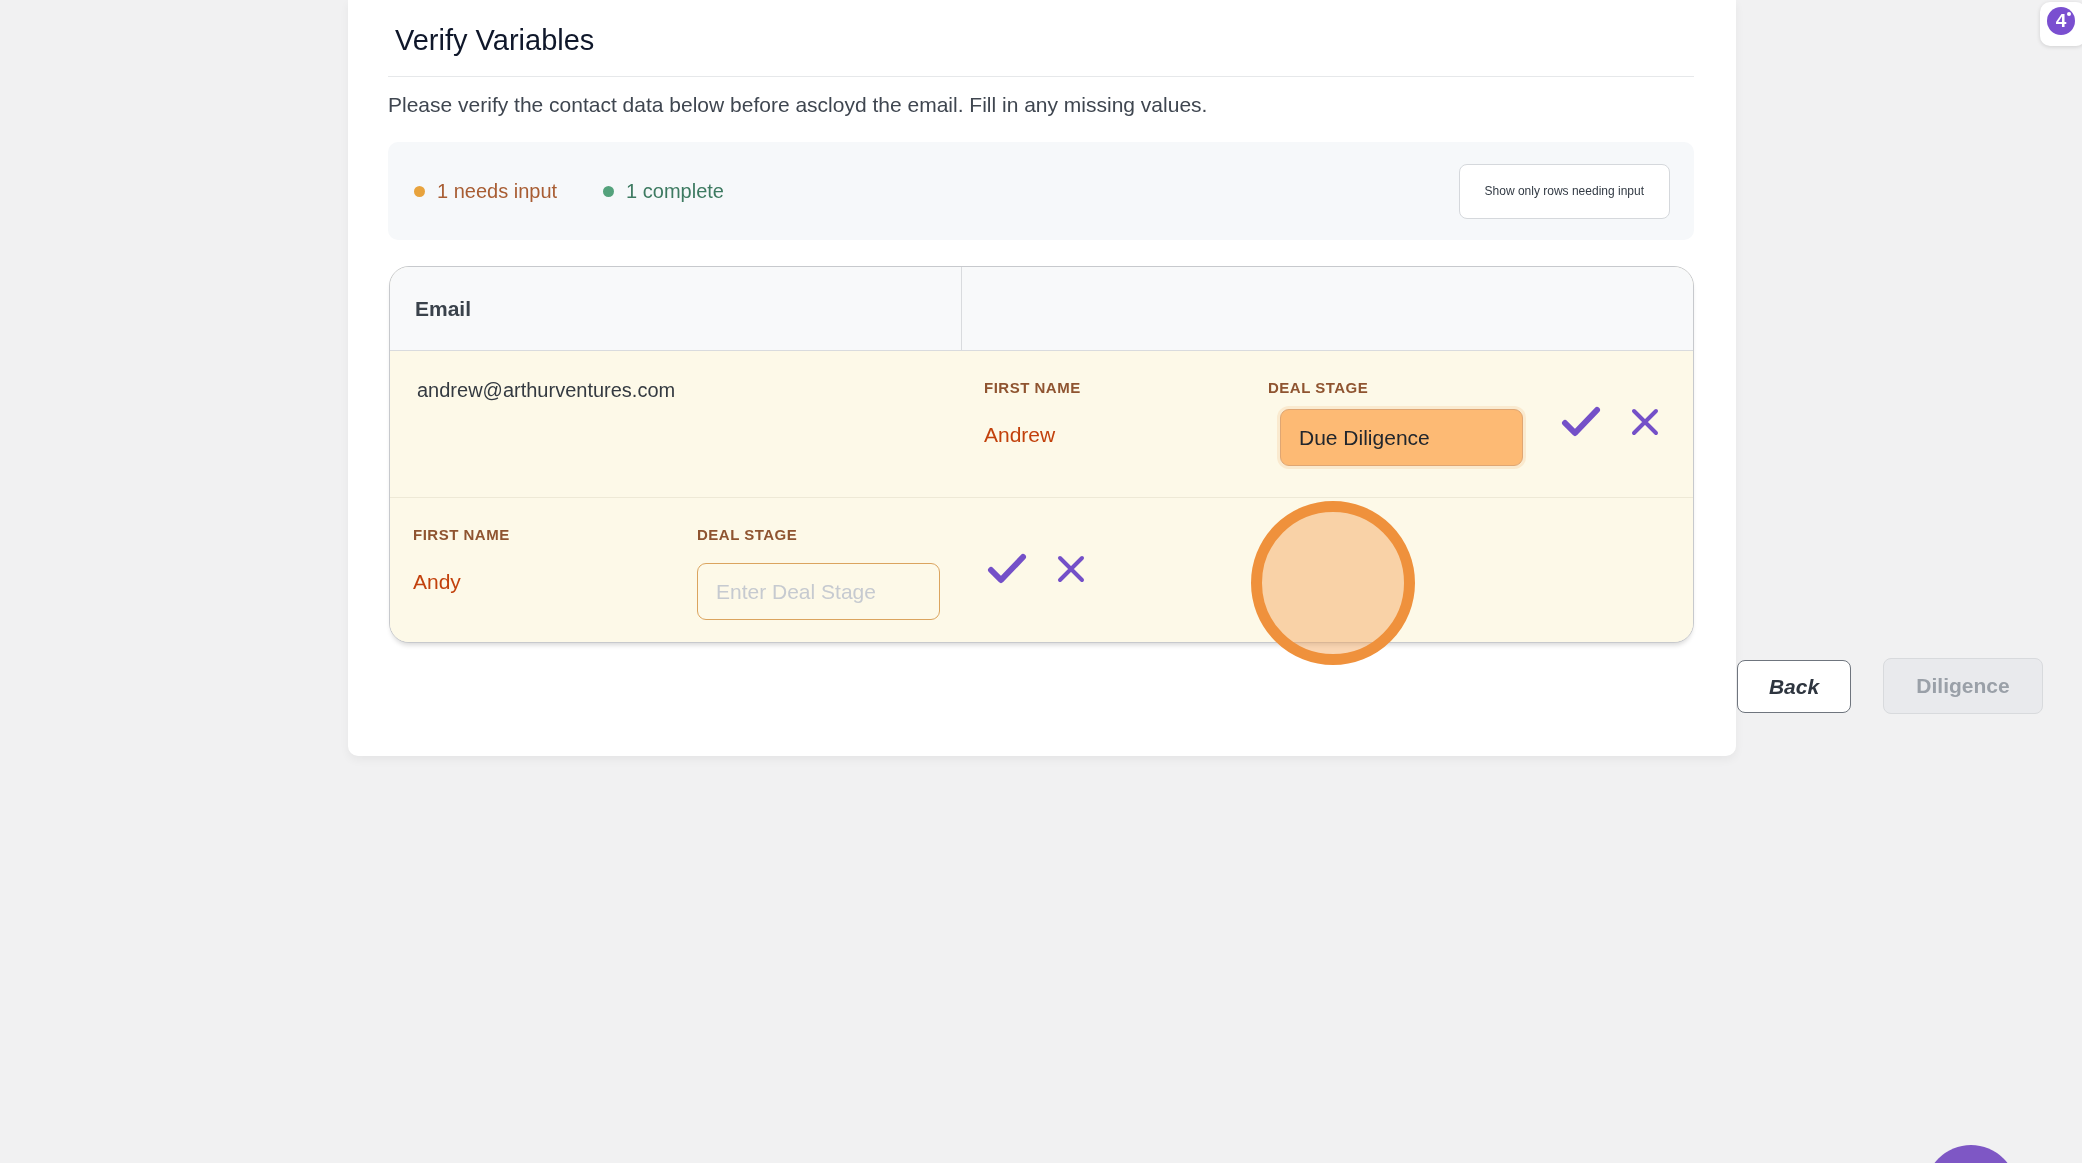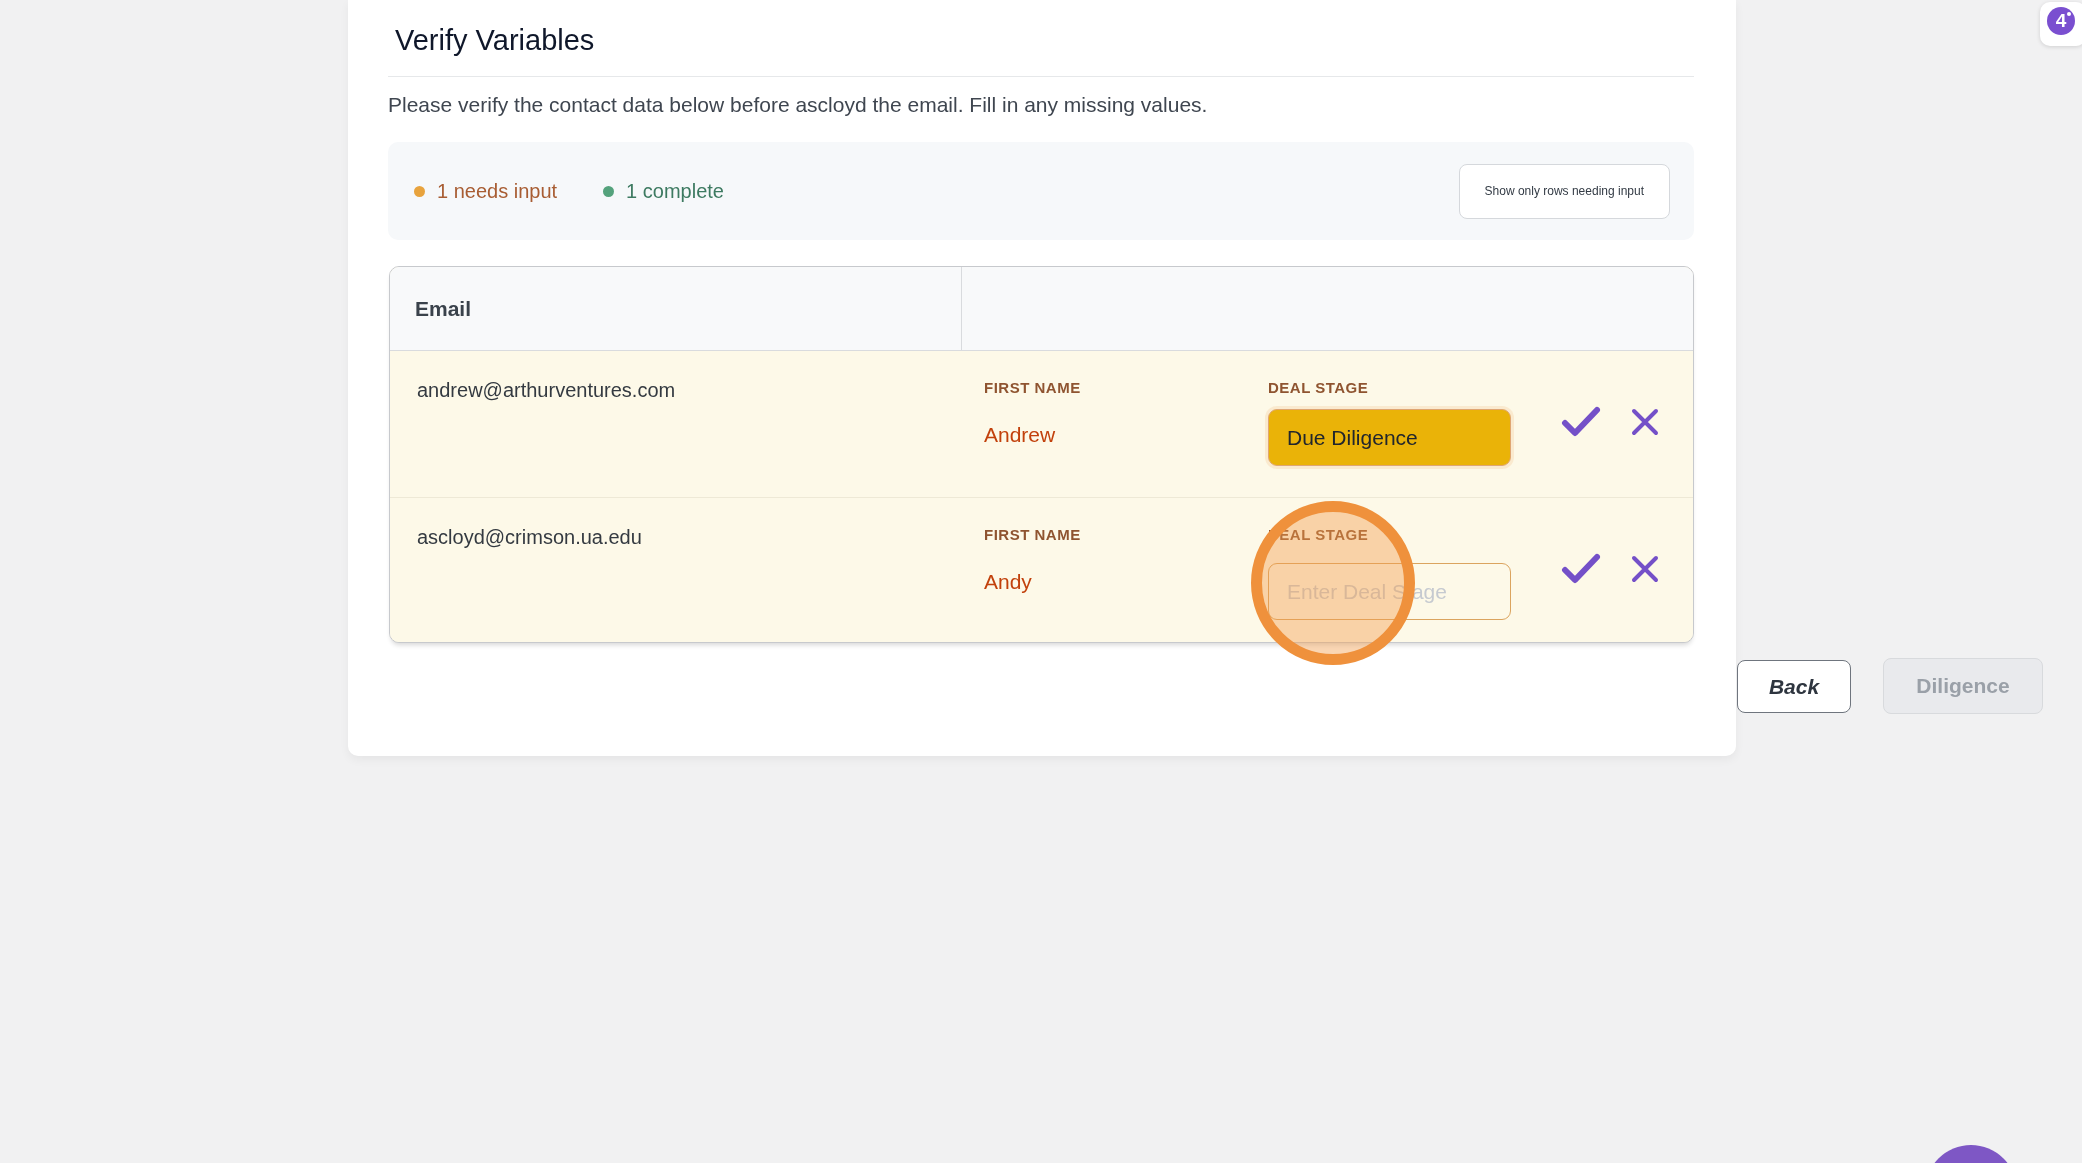--- a/index.html
+++ b/index.html
@@ -48,21 +48,21 @@
     margin-left: auto;
     background: #ffffff; border: 1px solid #d5d8dc; border-radius: 8px;
     height: 55px; padding: 0 25px;
     font-family: inherit; font-size: 12px; color: #333b45;
     cursor: pointer;
   }
 
   
   .verify-table {
     position: absolute; left: 41px; top: 266px; width: 1305px; height: 377px;
-    border: 1.5px solid #c7c9cd; border-radius: 10px;
+    border: 1.5px solid #c7c9cd; border-radius: 20px;
     overflow: hidden; background: #fdf9e8;
     box-shadow: 0 4px 5px -2px rgba(0,0,0,0.16);
   }
   .t-header {
     display: grid; grid-template-columns: 571px 574px 1fr;
     height: 84px; background: #f8f9fa; border-bottom: 1px solid #d9dbde;
   }
   .t-header .h-cell {
     display: flex; align-items: center; padding-left: 25px;
     font-size: 21px; font-weight: 700; color: #3a424b;
@@ -84,22 +84,23 @@
     font-size: 15px; font-weight: 700; color: #8f5430; letter-spacing: 0.5px;
   }
   .var-value { margin-top: 27px; font-size: 21px; color: #c2410c; }
   .stage-input {
     display: block; margin-top: 13px; width: 243px; height: 57px;
     border-radius: 9px; padding: 0 18px;
     font-family: inherit; font-size: 21px; color: #21262d;
     outline: none;
   }
   .stage-input.filled {
-    background: #eab308; border: 1.5px solid #dfa673;
+    background: #fdba74; border: 1.5px solid #dfa673;
     box-shadow: 0 0 0 3px rgba(240,180,120,0.22);
+    margin-left: 12px;
   }
   .stage-input.empty {
     background: transparent; border: 1.5px solid #dba45f; margin-top: 20px;
   }
   .stage-input.empty::placeholder { color: #c6cad0; }
   .actions-cell {
     display: flex; align-items: flex-start; padding-top: 53px; padding-left: 26px;
   }
   .icon-btn {
     background: none; border: none; cursor: pointer; padding: 0;
@@ -206,21 +207,20 @@
           <span>
             <svg width="30" height="30" viewBox="0 0 30 30">
               <path d="M4 4 L26 26 M26 4 L4 26" fill="none" stroke="#7450c8" stroke-width="4" stroke-linecap="round"></path>
             </svg>
           </span>
         </button>
       </div>
     </div>
 
     <div class="t-row">
-      <div class="email-cell">ascloyd@crimson.ua.edu</div>
       <div class="vars-cell">
         <div class="var-group">
           <div class="var-label">FIRST NAME</div>
           <div class="var-value">Andy</div>
         </div>
         <div class="var-group stage">
           <div class="var-label">DEAL STAGE</div>
           <input class="stage-input empty" type="text" placeholder="Enter Deal Stage" style="">
         </div>
       </div>

